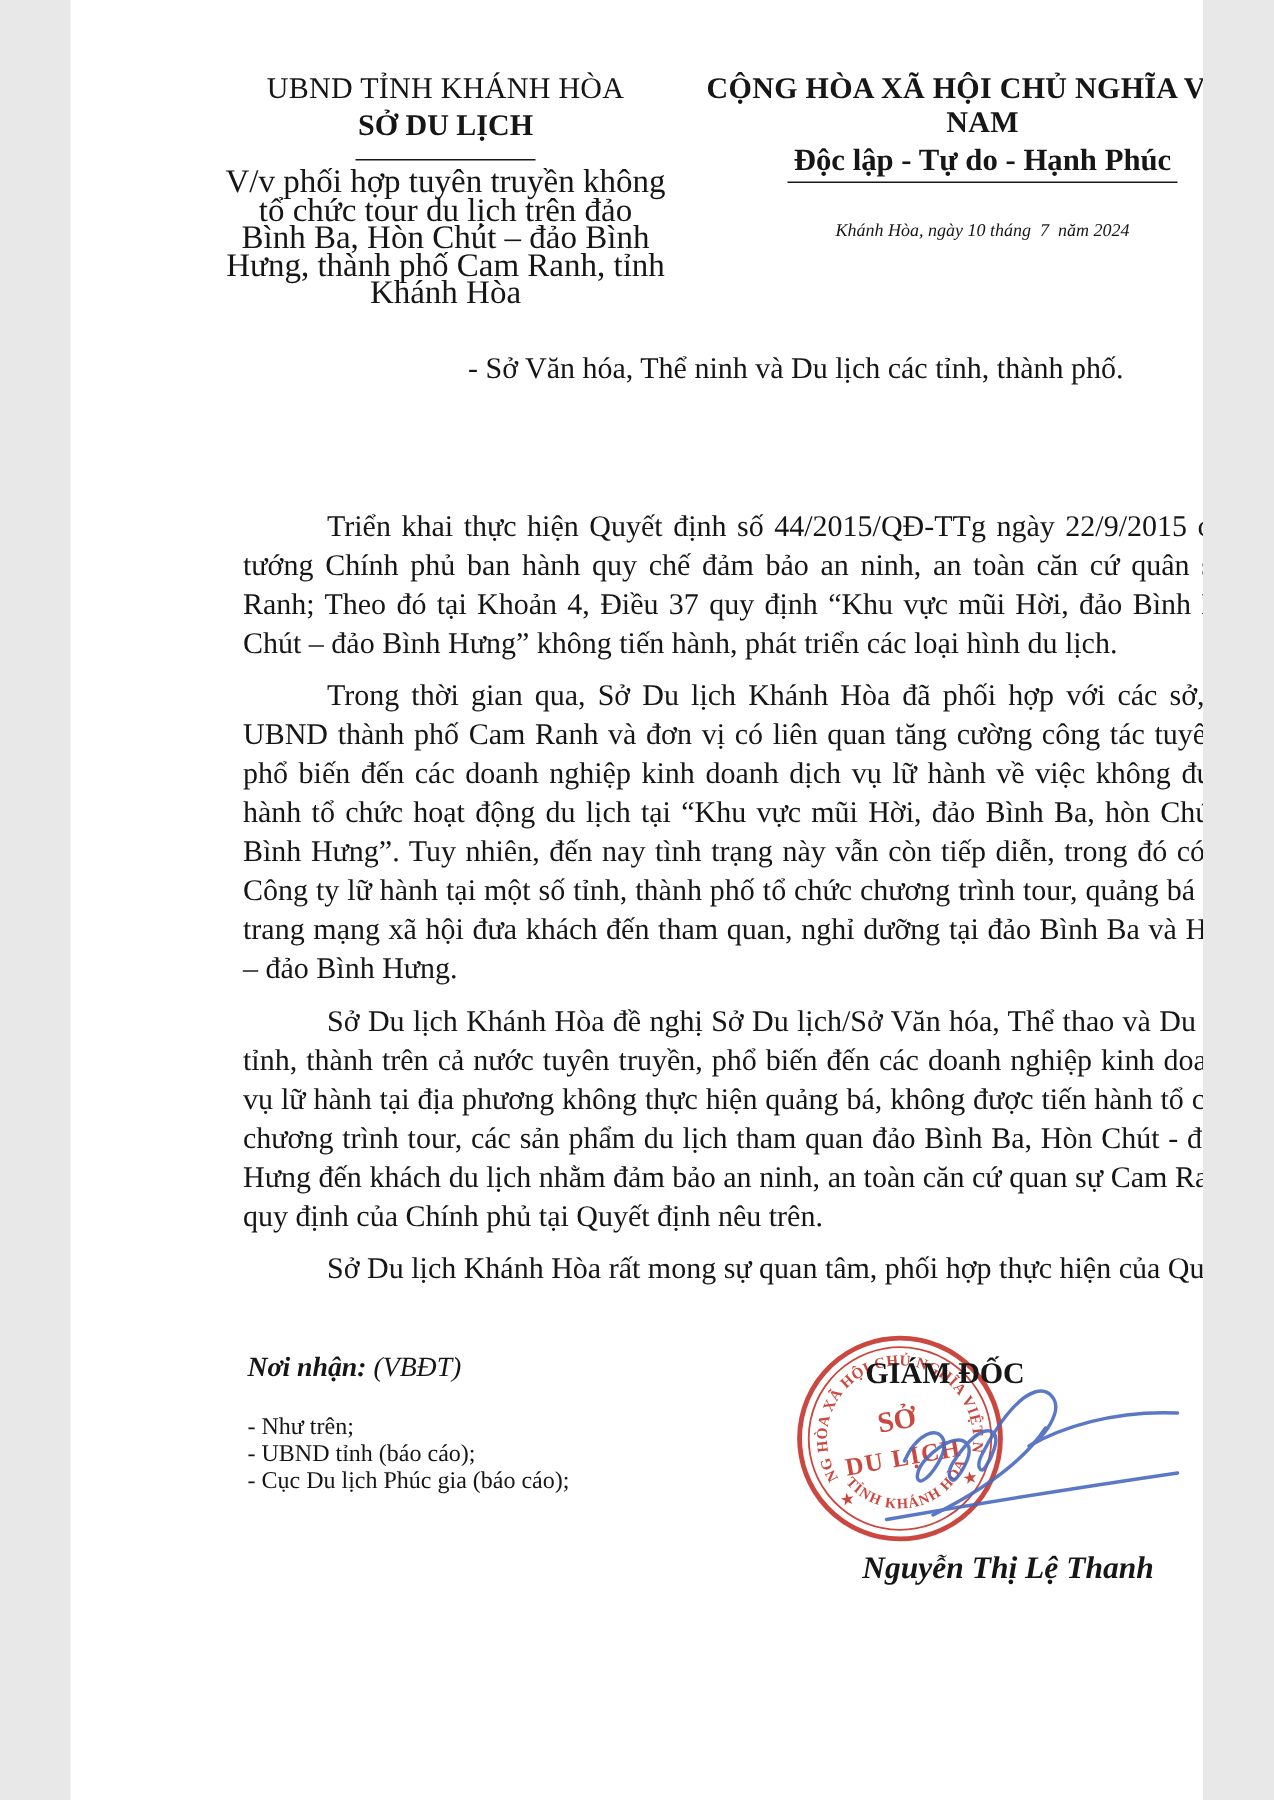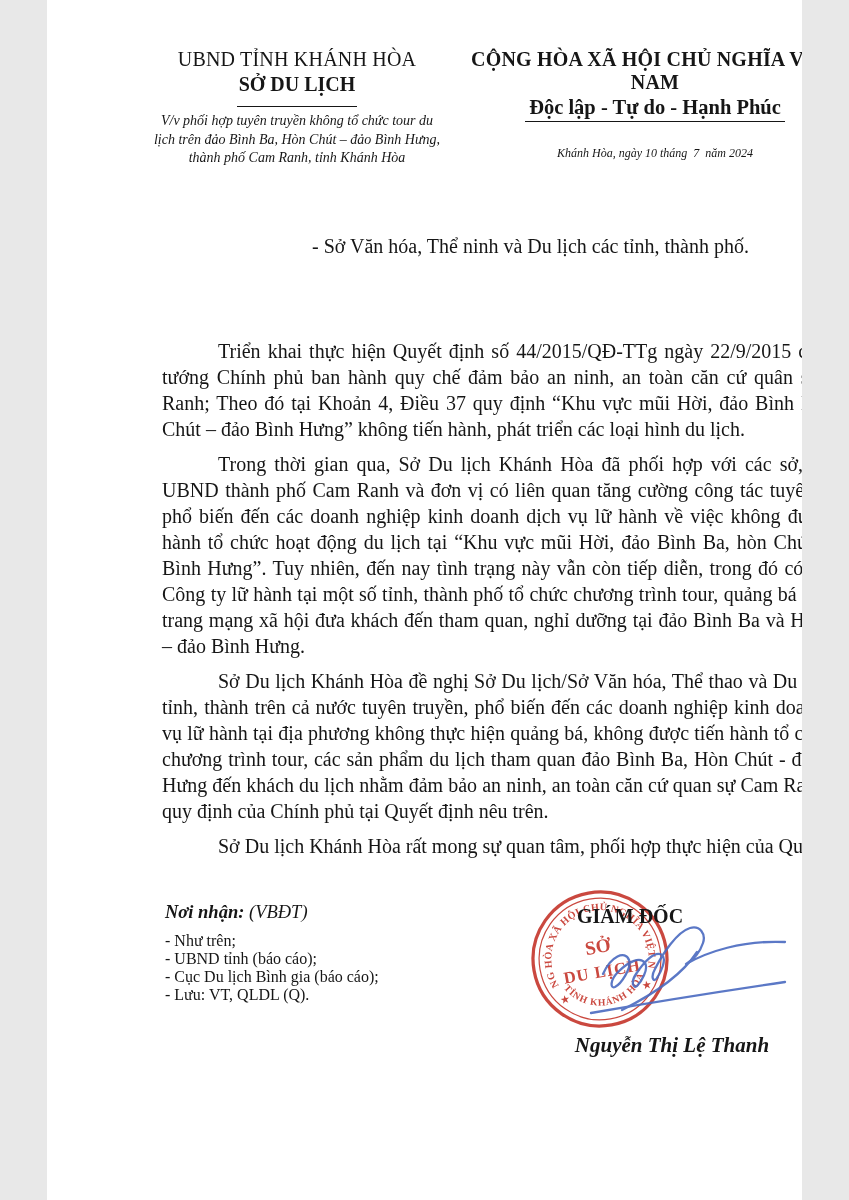--- a/index.html
+++ b/index.html
@@ -8,40 +8,40 @@
     background:#ffffff;overflow:hidden;
     font-family:"Liberation Serif","DejaVu Serif",serif;
     color:#161616;
   }
   
   .hdr-left{position:absolute;left:103px;top:48px;width:294px;text-align:center;}
   .org-parent{font-size:20px;letter-spacing:.2px;}
   .org-name{font-size:20px;font-weight:bold;margin-top:2px;}
   .org-name .u{display:inline-block;border-bottom:1.6px solid #161616;padding:0 2px 10px 2px;}
   .doc-number{font-size:20px;margin-top:7px;}
-  .subject{font-size:14px;line-height:18.5px;margin-top:5px;font-style:italic;}
+  .subject{font-size:22px;line-height:18.5px;margin-top:5px;}
   .hdr-right{position:absolute;left:410px;top:48px;width:396px;text-align:center;}
   .motto1{font-size:20px;font-weight:bold;letter-spacing:.2px;}
   .motto2{font-size:20.5px;font-weight:bold;margin-top:2px;}
   .motto2 .u{display:inline-block;border-bottom:1.7px solid #161616;padding:0 4px 2px 4px;}
   .dateline{font-size:12px;font-style:italic;margin-top:24px;white-space:pre;}
   
   .recipients{position:absolute;left:115px;top:222px;width:702px;font-size:20px;}
   .salutation{margin-left:120px;}
   .rcpt-items{margin-top:10px;margin-left:150px;}
   .rcpt-item{line-height:28px;white-space:pre-wrap;}
   
   .body-text{position:absolute;left:115px;top:338px;width:703px;}
   .body-text p{
     margin:0 0 9px 0;font-size:20px;line-height:26px;
     text-align:justify;text-indent:56px;
   }
   
   .footer-left{position:absolute;left:118px;top:902px;width:330px;}
-  .nn-head{font-size:18.5px;margin-bottom:9px;}
+  .nn-head{font-size:18.5px;margin-bottom:20px;}
   .nn-label{font-weight:bold;font-style:italic;}
   .nn-note{font-style:italic;}
   .nn-item{font-size:16px;line-height:18px;}
   .signer-title{
     position:absolute;left:530px;top:905px;width:190px;text-align:left;
     font-size:20px;font-weight:bold;z-index:2;
   }
   .signer-name{
     position:absolute;left:515px;top:1033px;width:220px;text-align:center;
     font-size:21px;font-weight:bold;z-index:2;font-style:italic;
@@ -79,22 +79,21 @@
     <p>Sở Du lịch Khánh Hòa rất mong sự quan tâm, phối hợp thực hiện của Quý Sở./.</p>
   </div>
 
   <div class="footer-left">
     <div class="nn-head">
       <span class="nn-label">Nơi nhận:</span>
       <span class="nn-note">(VBĐT)</span>
     </div>
     <div class="nn-item">- Như trên;</div>
     <div class="nn-item">- UBND tỉnh (báo cáo);</div>
-    <div class="nn-item">- Cục Du lịch Bình gia (báo cáo);</div>
-    <div class="nn-item">- Lưu: VT, QLDL (Q).</div>
+    <div class="nn-item">- Cục Du lịch Phúc gia (báo cáo);</div>
   </div>
 
   <div class="signer-title">GIÁM ĐỐC</div>
   <div class="signer-name">Nguyễn Thị Lệ Thanh</div>
 
   <svg class="seal" viewBox="0 0 140 140">
     <g transform="rotate(-10 70 70)" fill="none" stroke="#c5352b">
       <circle cx="70" cy="70" r="66" stroke-width="3.2"></circle>
       <circle cx="70" cy="70" r="60" stroke-width="1.2"></circle>
       <path id="sealTopArc" d="M 24.9,86.4 A 48,48 0 1 1 115.1,86.4" stroke="none"></path>

